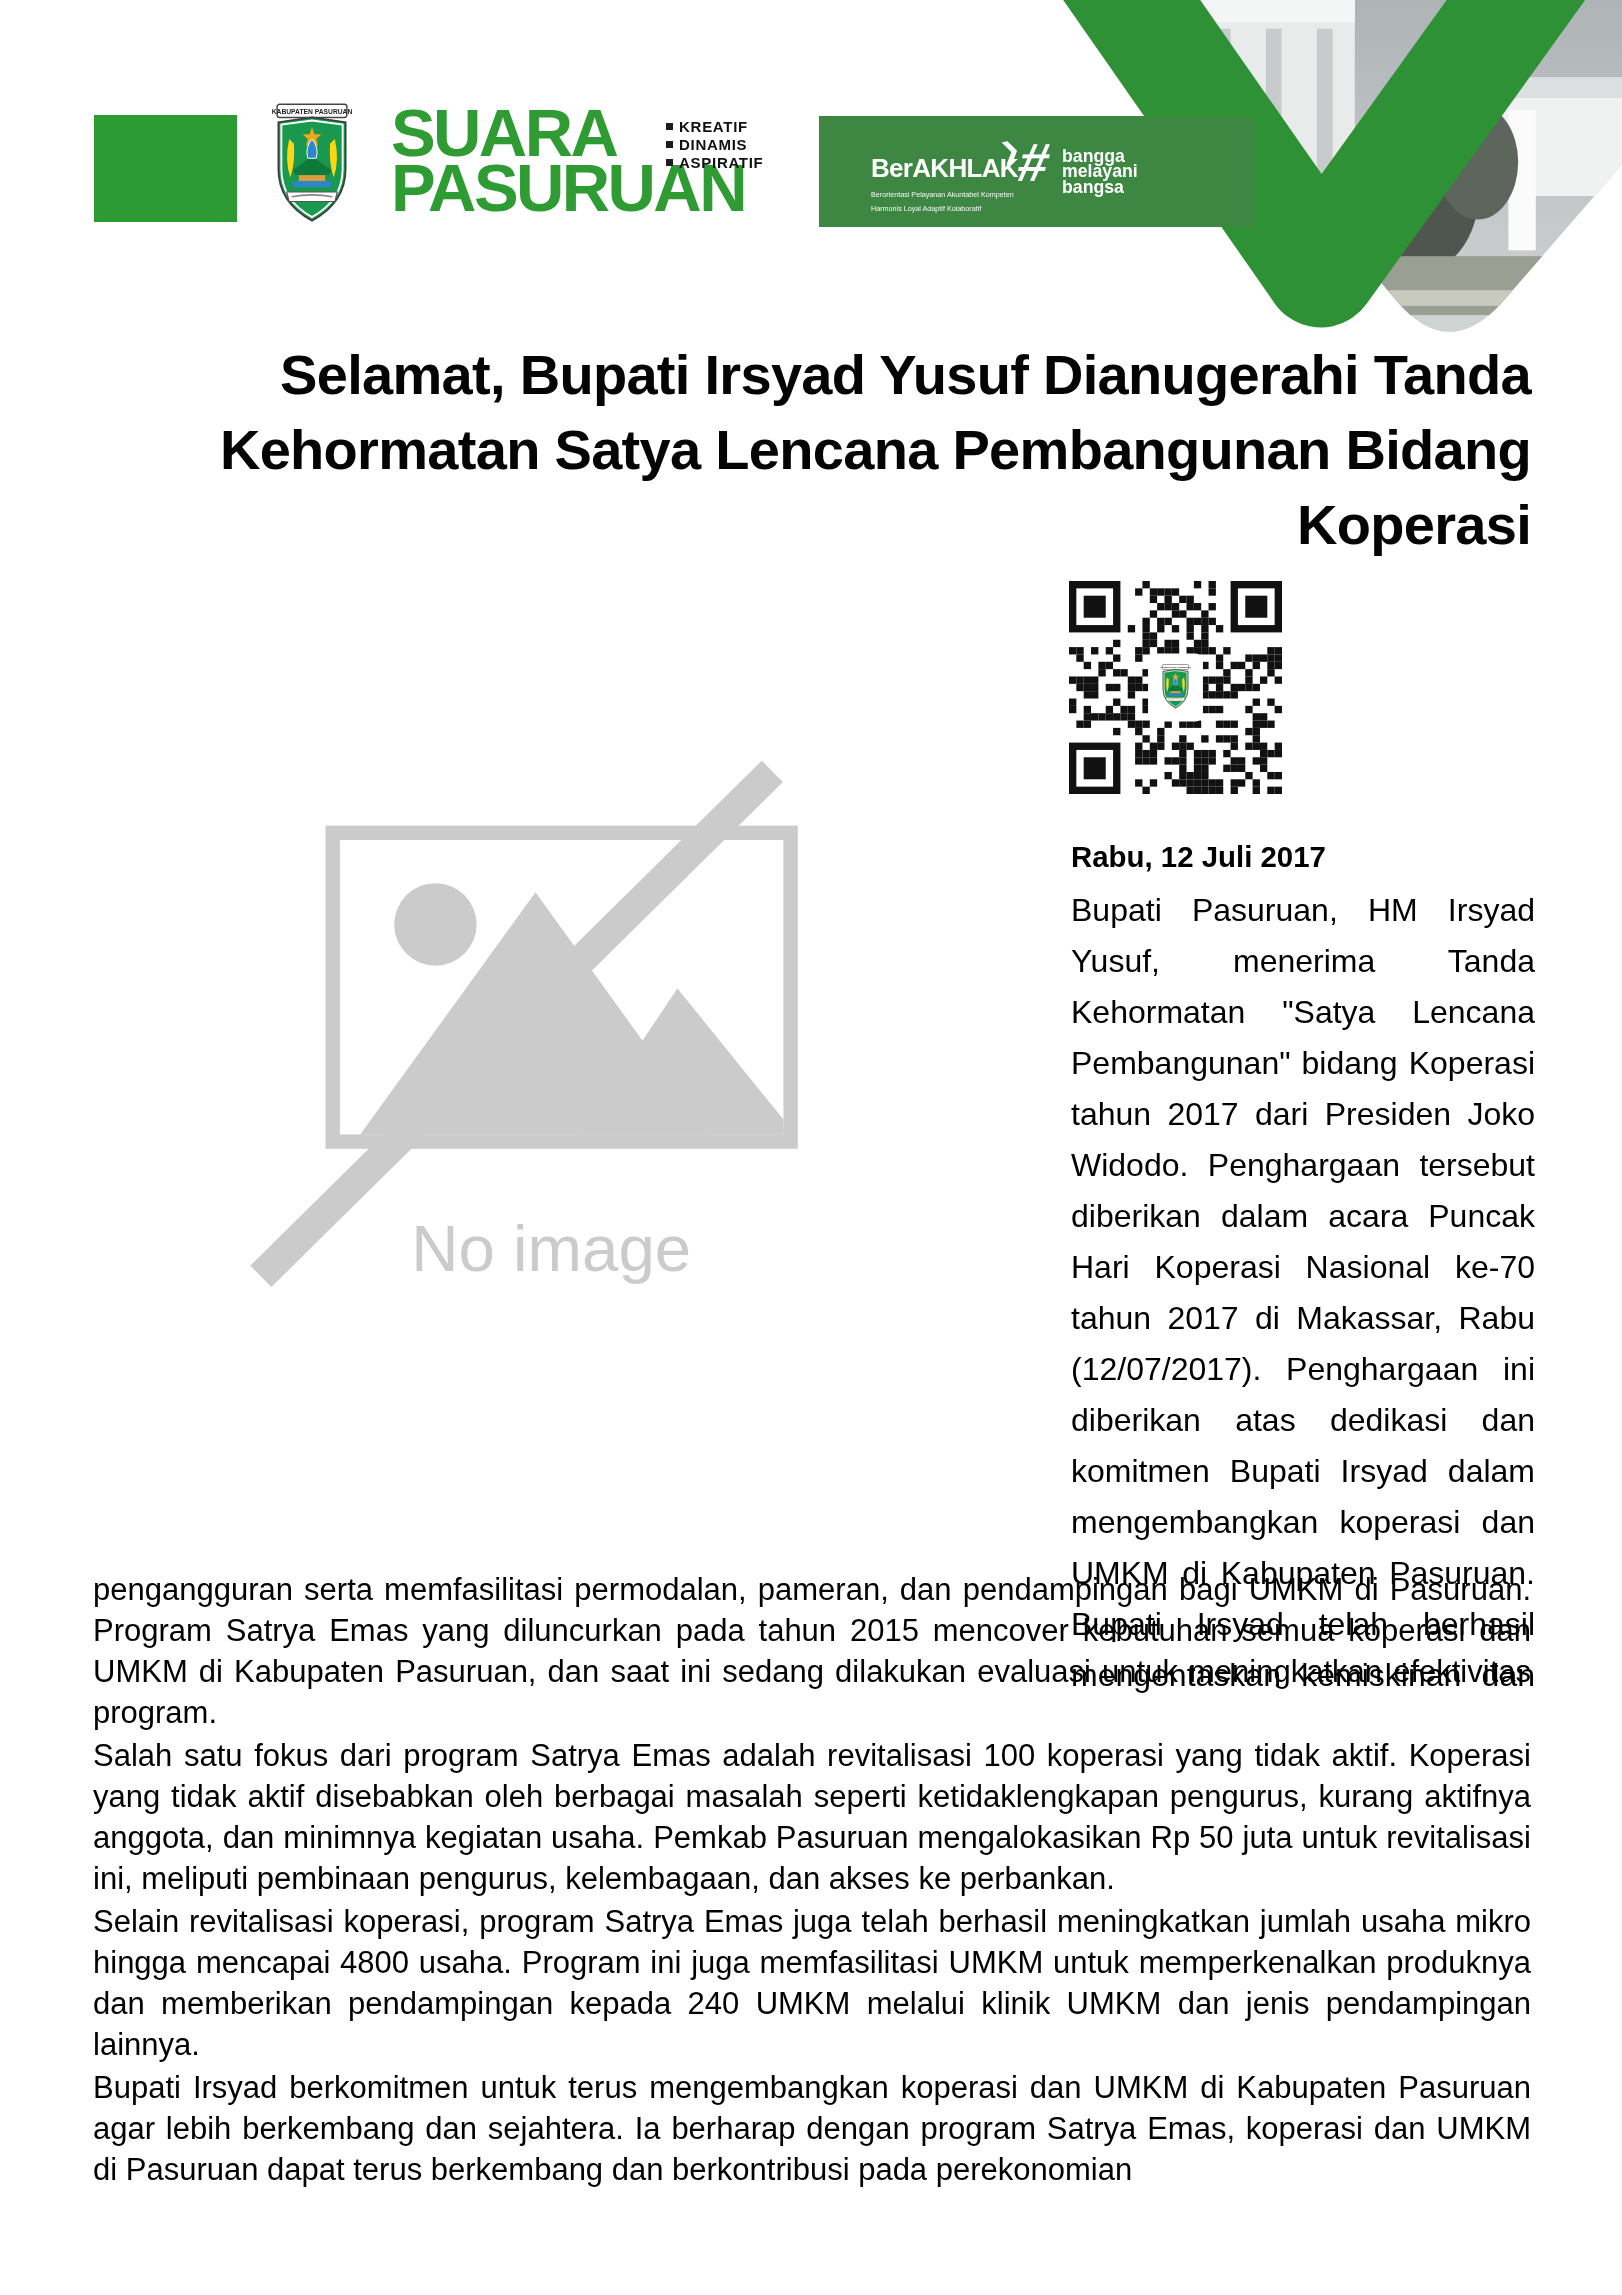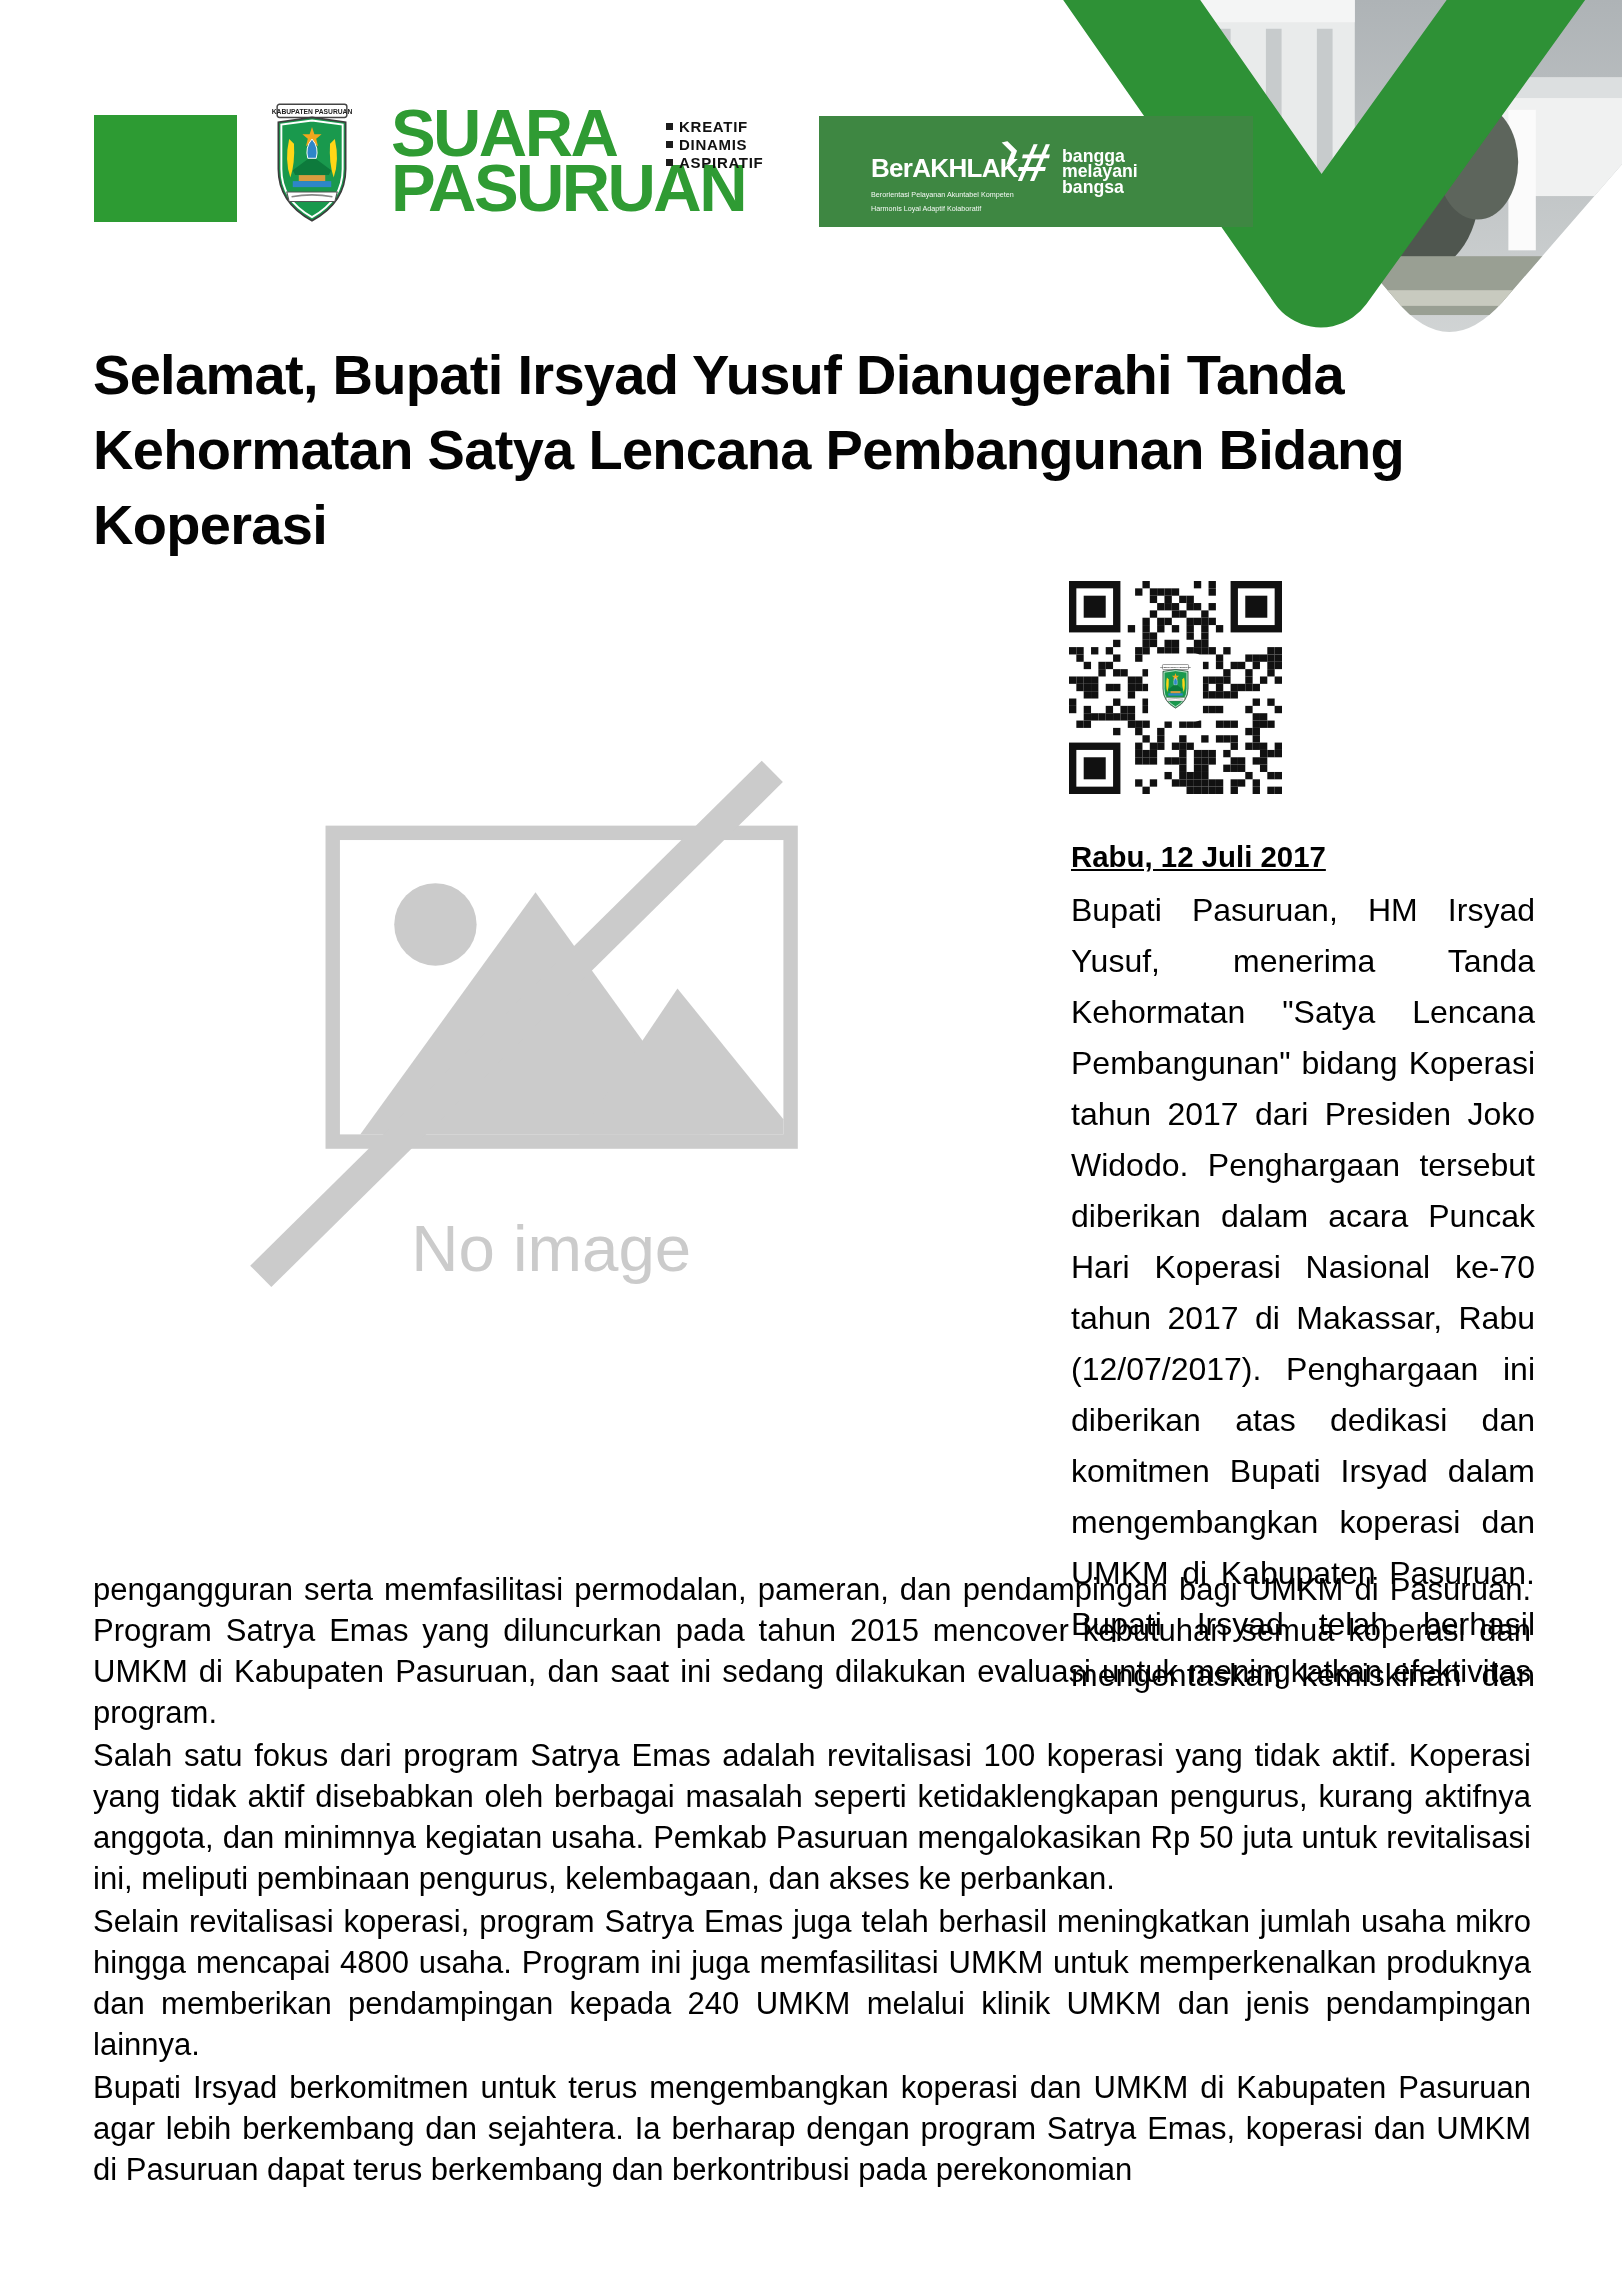--- a/index.html
+++ b/index.html
@@ -22,24 +22,24 @@
   .band{left:819px;top:116px;width:434px;height:111px;background:#3E8742;z-index:3;}
   .berakhlak{position:absolute;left:52px;top:39px;color:#fff;}
   .ber-title{font-size:26px;font-weight:bold;letter-spacing:-0.7px;line-height:26px;white-space:nowrap;text-align:center;}
   .ber-arrow{position:absolute;left:130px;top:-17px;font-size:22px;font-weight:bold;transform:rotate(-12deg);}
   .ber-sub{font-size:7.2px;line-height:7.9px;margin-top:10px;opacity:.95;white-space:nowrap;}
   .hashtag{position:absolute;left:200px;top:14.4px;color:#fff;}
   .hash-glyph{position:absolute;left:0;top:5.2px;font-size:54px;font-weight:bold;transform:skewX(-12deg);line-height:52px;}
   .hash-words{position:absolute;left:43px;top:18.3px;font-size:17.7px;font-weight:bold;line-height:15.4px;white-space:nowrap;}
 
   
-  .title{left:93px;top:337px;width:1438px;text-align:left;font-weight:bold;
+  .title{left:93px;top:337px;width:1438px;text-align:right;font-weight:bold;
          font-size:56px;line-height:75px;letter-spacing:-0.7px;color:#040404;}
   .qr{left:1069px;top:581px;width:213px;height:213px;}
-  .date{left:1071px;top:840px;width:471px;font-size:29.4px;font-weight:bold;white-space:nowrap;text-decoration:underline;}
+  .date{left:1071px;top:840px;width:471px;font-size:29.4px;font-weight:bold;white-space:nowrap;}
   .noimg{left:249px;top:753px;width:556px;height:543px;}
   .col-para{left:1071px;top:885px;width:464px;font-size:32px;line-height:51px;
             text-align:justify;text-align-last:justify;}
   .full-paras{left:93px;top:1569px;width:1438px;}
   .full-paras p{margin:0 0 2px 0;font-size:31px;line-height:41px;text-align:justify;}
 </style>
 </head>
 <body>
 
 <svg width="0" height="0" style="position:absolute" aria-hidden="true">

